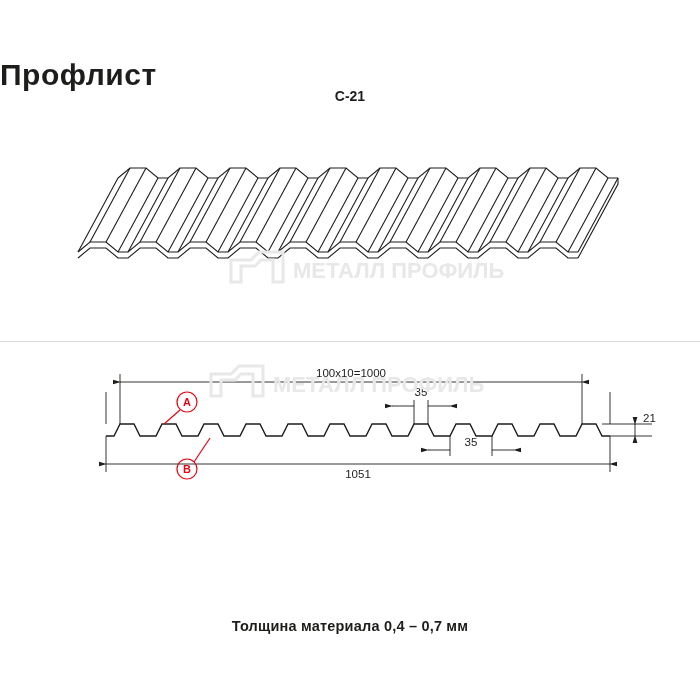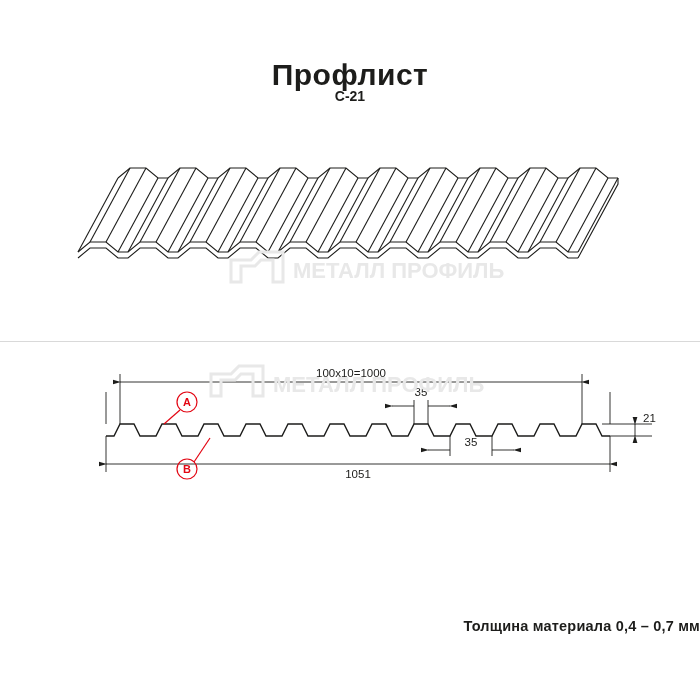--- a/index.html
+++ b/index.html
@@ -17,42 +17,41 @@
   }
   .page {
     position: absolute;
     inset: 0;
   }
   .title {
     position: absolute;
     top: 58px;
     left: 0;
     width: 700px;
-    text-align: center;
     font-size: 30px;
     font-weight: bold;
     letter-spacing: 0.5px;
     color: #1d1d1b;
   }
   .subtitle {
     position: absolute;
     top: 88px;
     left: 0;
     width: 700px;
     text-align: center;
     font-size: 14px;
     font-weight: bold;
     color: #1d1d1b;
   }
   .footer-note {
     position: absolute;
     top: 618px;
     left: 0;
     width: 700px;
-    text-align: right;
+    text-align: center;
     font-size: 14.5px;
     font-weight: bold;
     letter-spacing: 0.2px;
     color: #1d1d1b;
   }
   .top-figure {
     position: absolute;
     top: 150px;
     left: 70px;
     width: 560px;

